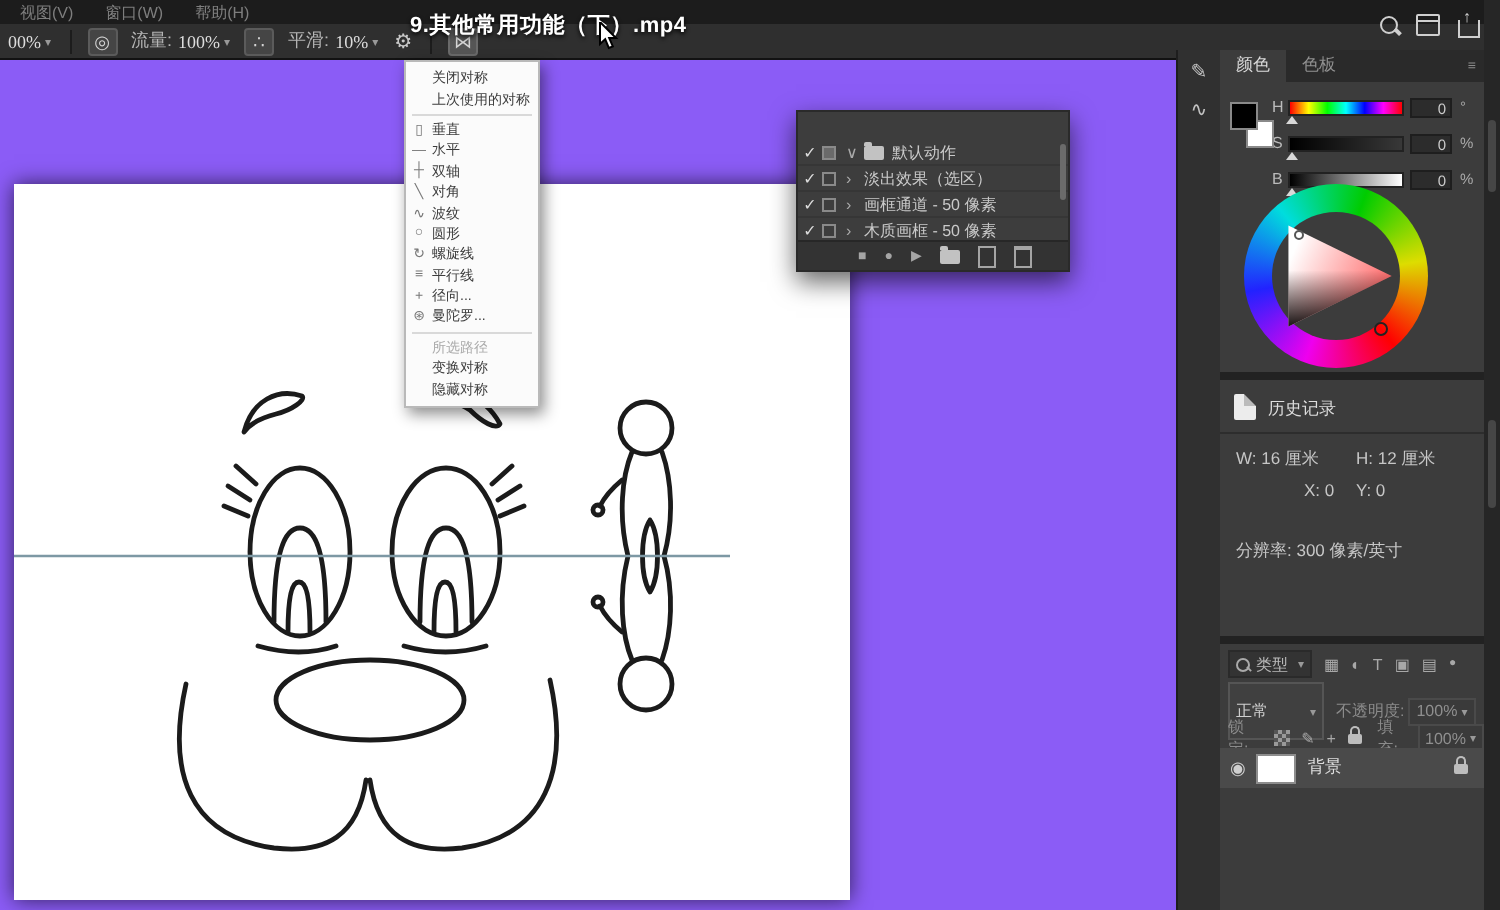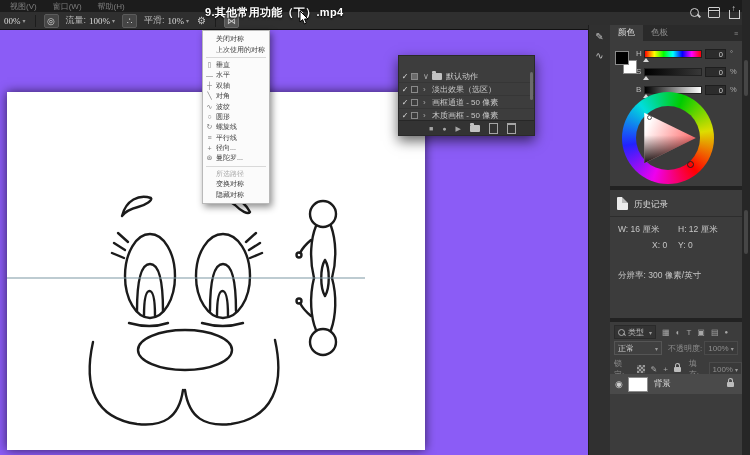--- a/index.html
+++ b/index.html
@@ -112,21 +112,21 @@
   .i-doc::after{content:"";position:absolute;right:0;top:0;border:3px solid #3c3c3c;border-left-color:#bbb;border-bottom-color:#bbb;}
   .pdivider{position:absolute;left:0;width:132px;height:1px;background:#2d2d2d;}
 
   
   .lrow{position:absolute;left:0;width:132px;display:flex;align-items:center;font-size:8px;color:#b9b9b9;}
   .kindbox{display:flex;align-items:center;gap:3px;background:#333;border:1px solid #2a2a2a;height:12px;padding:0 3px;margin-left:4px;}
   .i-msearch{width:5px;height:5px;border:1px solid #aaa;border-radius:50%;position:relative;}
   .i-msearch::after{content:"";position:absolute;left:4px;top:4px;width:3px;height:1px;background:#aaa;transform:rotate(45deg);}
   .fico{font-size:8px;color:#a8a8a8;margin-left:6px;}
   .selbox{display:flex;align-items:center;justify-content:space-between;background:#404040;border:1px solid #555;
-          height:14px;width:48px;margin-left:4px;padding:0 3px;box-sizing:border-box;color:#cfcfcf;}
+          height:29px;width:48px;margin-left:4px;padding:0 3px;box-sizing:border-box;color:#cfcfcf;}
   .dimtxt{color:#8b8b8b;}
   .valbox{display:flex;align-items:center;background:#3a3a3a;border:1px solid #4a4a4a;height:12px;padding:0 3px;color:#8f8f8f;}
   .i-checker{width:8px;height:8px;margin-left:5px;
              background:repeating-conic-gradient(#999 0 25%,#555 0 50%) 0 0/4px 4px;}
   .i-lockmini{width:7px;height:5px;background:#bdbdbd;border-radius:1px;position:relative;margin-left:6px;}
   .i-lockmini::before{content:"";position:absolute;top:-4px;left:1px;width:3px;height:3px;border:1px solid #bdbdbd;
                       border-bottom:none;border-radius:3px 3px 0 0;}
   .layer-sel{position:absolute;left:0;top:52px;width:132px;height:20px;background:#4a4a4a;display:flex;align-items:center;}
   .i-eye{font-size:9px;color:#cfcfcf;margin:0 5px;}
   .thumb{width:20px;height:15px;background:#fff;border:1px solid #8d8d8d;box-sizing:border-box;}

